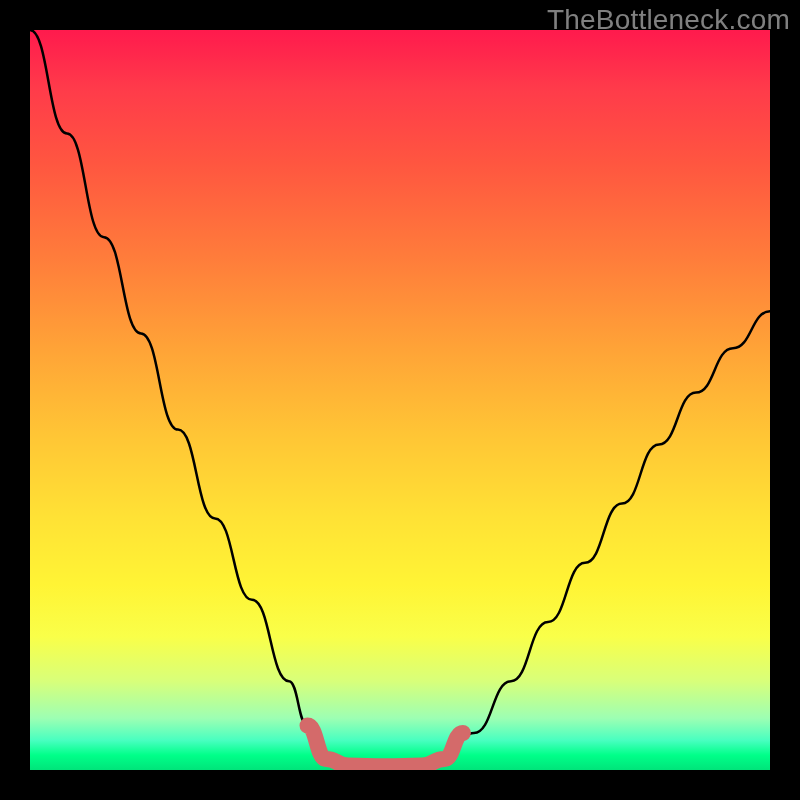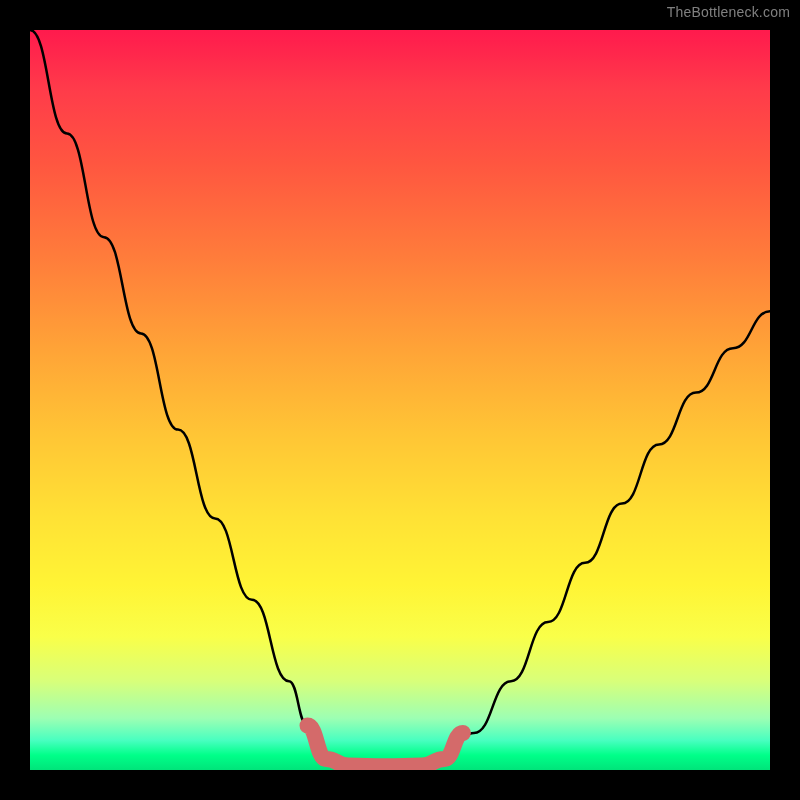--- a/index.html
+++ b/index.html
@@ -15,21 +15,21 @@
     position: relative;
     width: 800px;
     height: 800px;
     background: #000;
   }
   .watermark {
     position: absolute;
     top: 4px;
     right: 10px;
     color: #808080;
-    font-size: 14px;
+    font-size: 28px;
     font-weight: 500;
     letter-spacing: 0.2px;
     z-index: 20;
     margin-left: 38px;
   }
   .plot {
     position: absolute;
     left: 30px;
     top: 30px;
     width: 740px;

